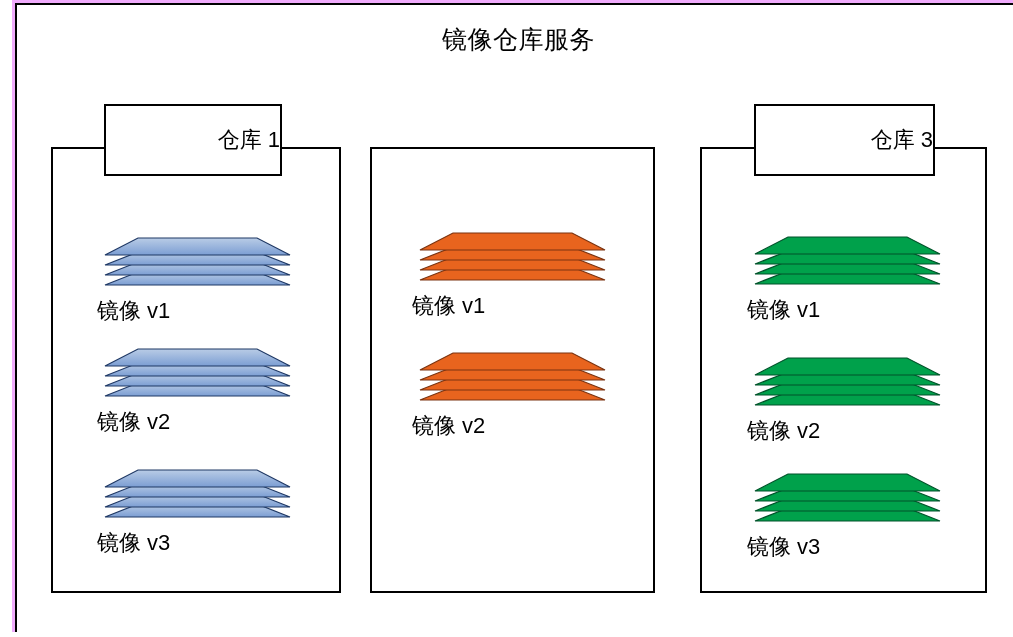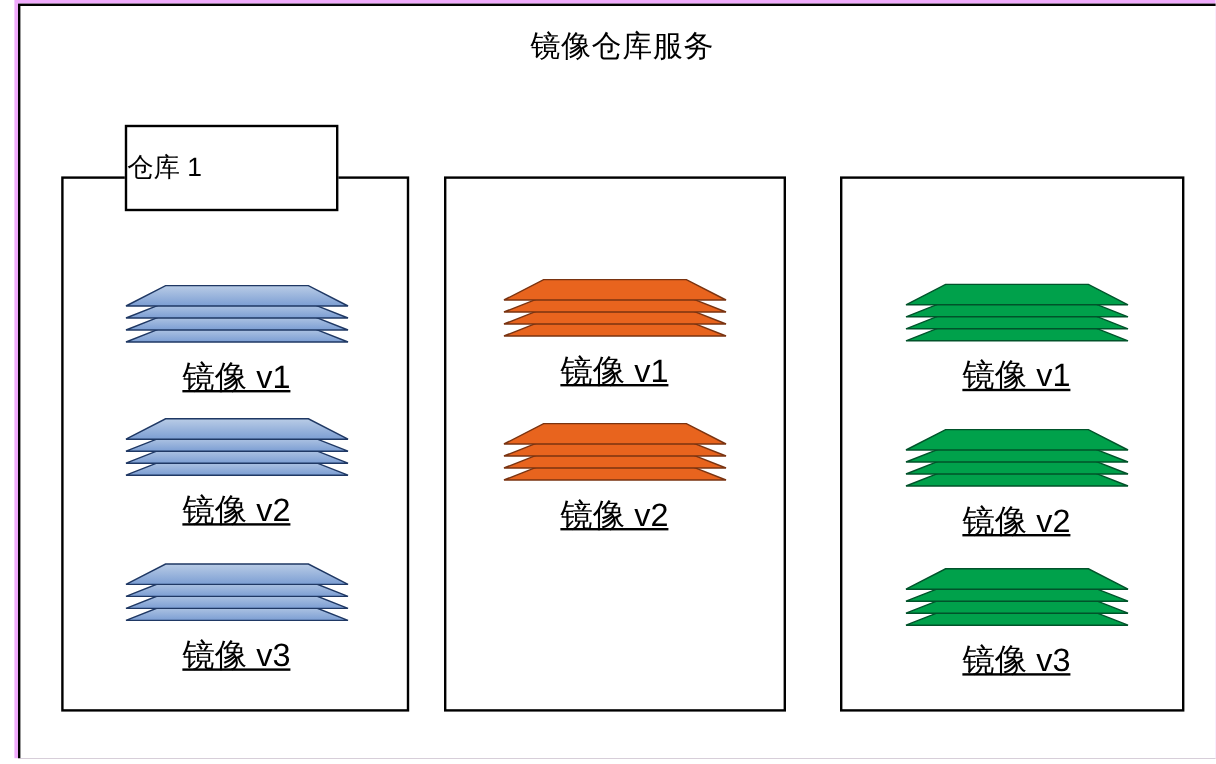--- a/index.html
+++ b/index.html
@@ -57,21 +57,21 @@
   
   .repo-label {
     position: absolute;
     top: 104px;
     height: 72px;
     border: 2px solid #000000;
     box-sizing: border-box;
     background: #ffffff;
     display: flex;
     align-items: center;
-    justify-content: flex-start;
+    justify-content: flex-end;
     font-size: 22px;
     color: #000000;
     z-index: 5;
   }
   .repo-label-1 { left: 92px;  width: 178px; }
   .repo-label-2 { left: 410px; width: 181px; }
   .repo-label-3 { left: 742px; width: 181px; }
 
   
   .image-group {
@@ -85,26 +85,24 @@
     height: 58px;
     margin: 0 auto;
   }
   .stack svg {
     display: block;
     width: 185px;
     height: 58px;
     overflow: visible;
   }
   .image-caption {
-    text-align: center;
-    font-size: 27px;
+    font-size: 22px;
     color: #000000;
     margin-top: 4px;
     white-space: nowrap;
-    text-decoration: underline;
   }
 
   
   .col-1 { left: 85px; }
   .col-2 { left: 400px; }
   .col-3 { left: 735px; }
 
   
   .row-1 { top: 234px; }
   .row-2 { top: 345px; }
@@ -193,20 +191,23 @@
         <polygon points="0,51 33,38 152,38 185,51" fill="#E8641E" stroke="#7A3310" stroke-width="1.2"></polygon>
         <polygon points="0,41 33,28 152,28 185,41" fill="#E8641E" stroke="#7A3310" stroke-width="1.2"></polygon>
         <polygon points="0,31 33,18 152,18 185,31" fill="#E8641E" stroke="#7A3310" stroke-width="1.2"></polygon>
         <polygon points="0,21 33,4 152,4 185,21" fill="#E8641E" stroke="#7A3310" stroke-width="1.2"></polygon>
       </svg>
     </div>
     <div class="image-caption">镜像 v2</div>
   </div>
 
   <div class="repo repo-3"></div>
+  <div class="repo-label repo-label-3">
+    <span>仓库 3</span>
+  </div>
 
   <div class="image-group col-3 row-1-c">
     <div class="stack">
       <svg viewBox="0 0 185 58" xmlns="http://www.w3.org/2000/svg">
         <polygon points="0,51 33,38 152,38 185,51" fill="#00A14B" stroke="#00532A" stroke-width="1.2"></polygon>
         <polygon points="0,41 33,28 152,28 185,41" fill="#00A14B" stroke="#00532A" stroke-width="1.2"></polygon>
         <polygon points="0,31 33,18 152,18 185,31" fill="#00A14B" stroke="#00532A" stroke-width="1.2"></polygon>
         <polygon points="0,21 33,4 152,4 185,21" fill="#00A14B" stroke="#00532A" stroke-width="1.2"></polygon>
       </svg>
     </div>

